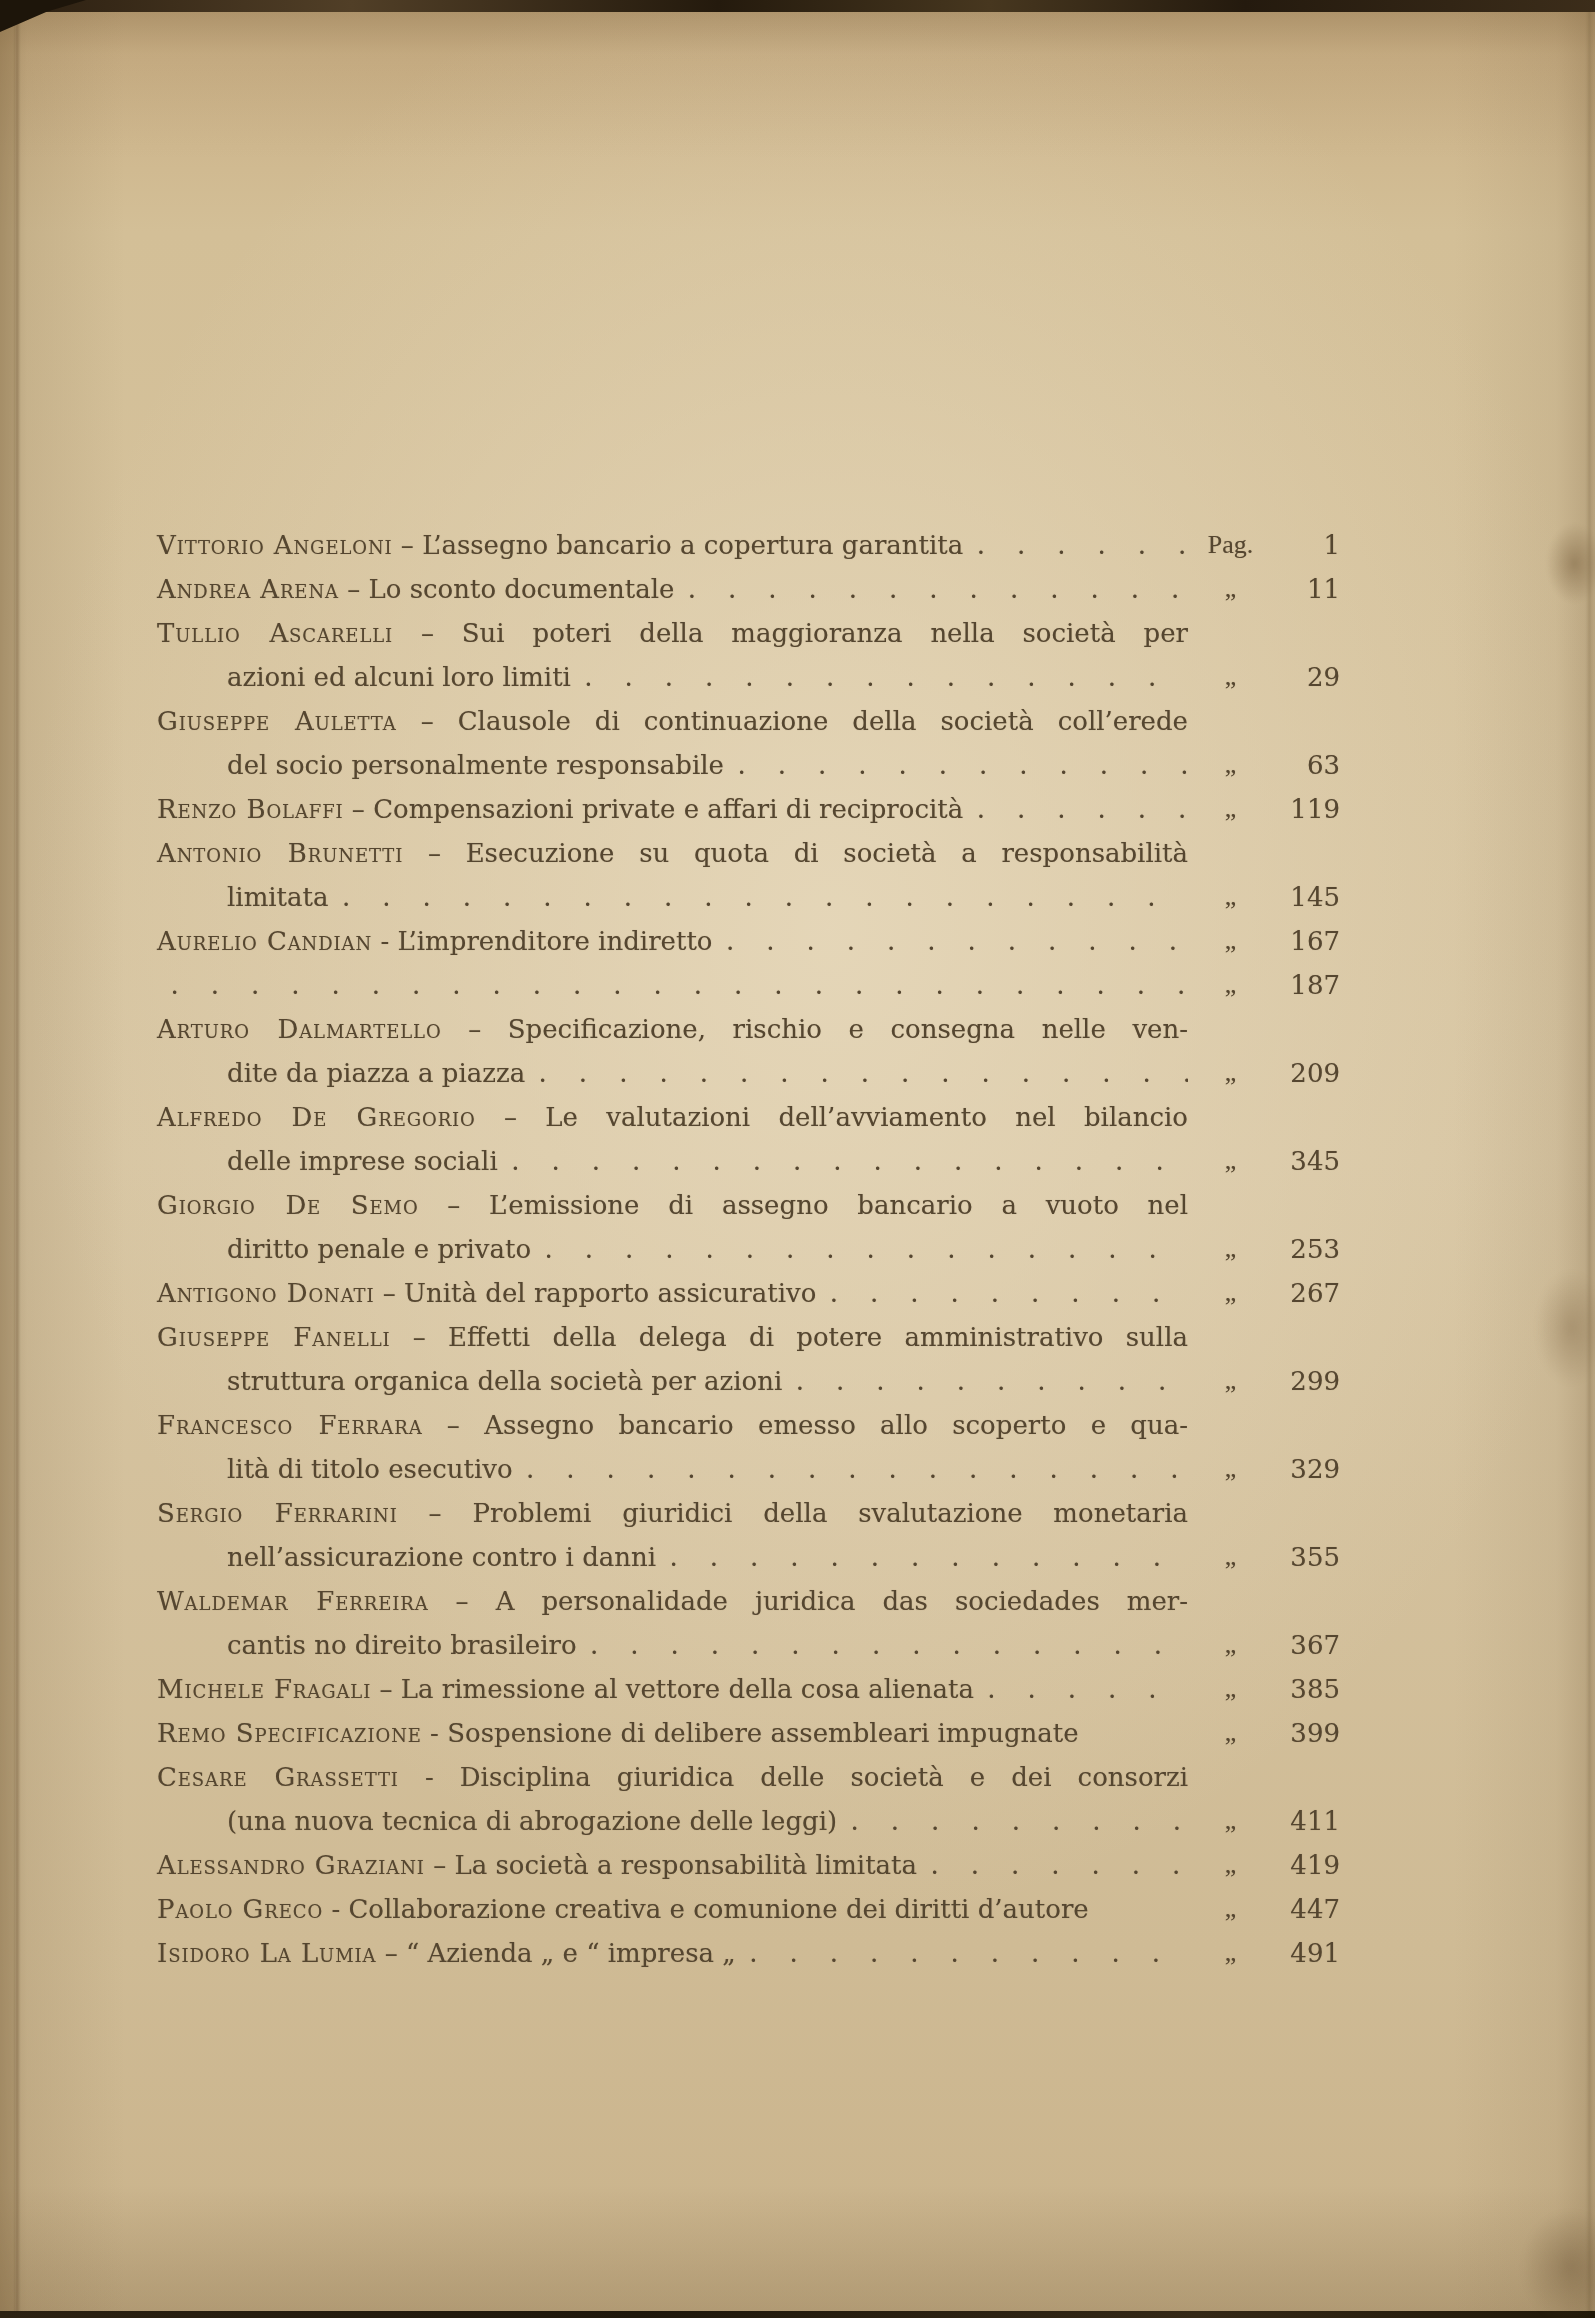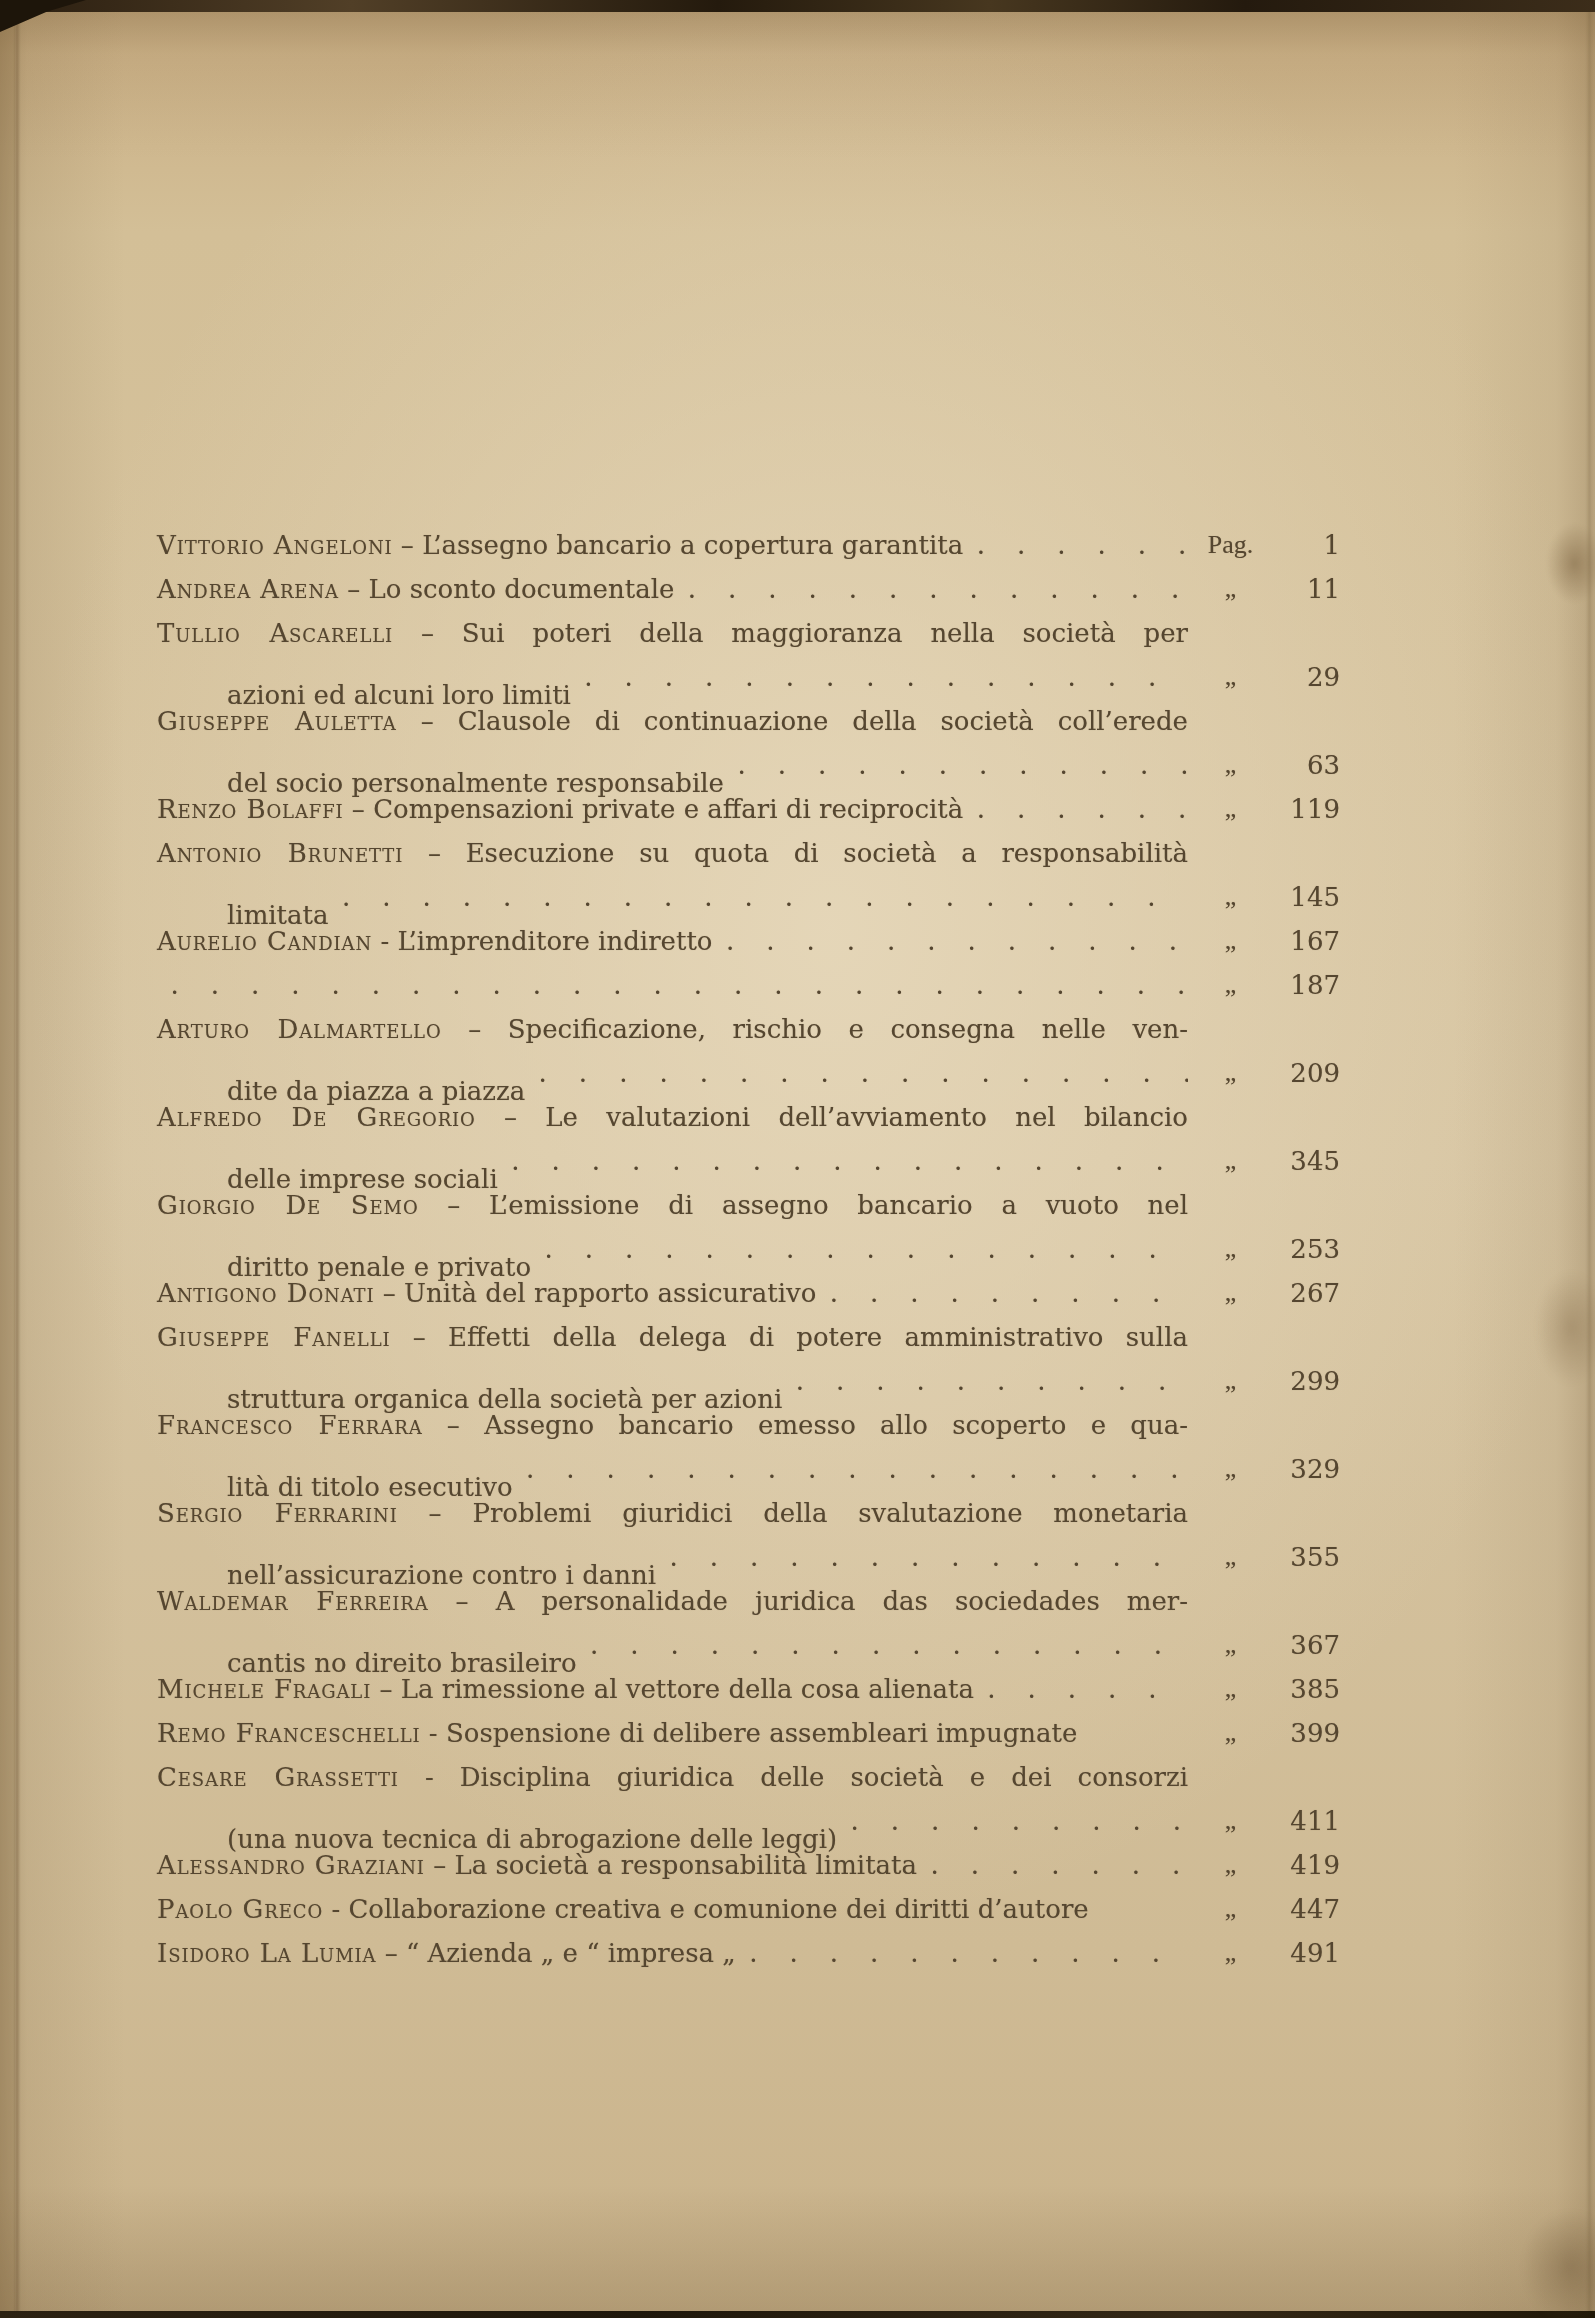--- a/index.html
+++ b/index.html
@@ -57,21 +57,21 @@
   .smudge-c{
     position:absolute;left:1521px;top:2209px;width:98px;height:116px;
     background:radial-gradient(ellipse,rgba(95,72,42,0.35),rgba(95,72,42,0) 70%);
     filter:blur(2.7px);
   }
   .toc{
     position:absolute;left:157px;top:523px;width:1183px;
     font-size:26px;line-height:44px;color:#554630;
     text-shadow:0 0 0.9px rgba(86,70,44,0.35);
   }
-  .row{display:flex;align-items:center;height:44px;white-space:nowrap;}
+  .row{display:flex;align-items:flex-end;height:44px;white-space:nowrap;}
   .row.justify{display:block;width:1031px;text-align:justify;text-align-last:justify;white-space:normal;}
   .row .txt{flex:none;}
   .row.cont .txt{padding-left:70px;margin-top:36px;}
   .sc{font-variant:small-caps;letter-spacing:0.9px;}
   .lead{
     flex:1 1 auto;overflow:hidden;white-space:nowrap;
     letter-spacing:32px;padding-left:13.4px;min-width:0;
   }
   .ref{flex:none;width:85px;text-align:center;font-family:Liberation Serif, serif;}
   .page{flex:none;width:67px;text-align:right;}
@@ -269,21 +269,21 @@
     <div class="row first">
       <span class="txt"><span class="author sc">Michele Fragali</span><span class="sep"> – </span><span class="t1">La rimessione al vettore della cosa alienata</span></span>
           <span class="lead">........................................</span>
           <span class="ref">„</span>
           <span class="page">385</span>
     </div>
   </div>
 
   <div class="entry">
     <div class="row first">
-      <span class="txt"><span class="author sc">Remo Franceschelli</span><span class="sep"> - </span><span class="t1">Sospensione di delibere assembleari impugnate</span></span>
+      <span class="txt"><span class="author sc">Remo Specificazione</span><span class="sep"> - </span><span class="t1">Sospensione di delibere assembleari impugnate</span></span>
           <span class="lead"></span>
           <span class="ref">„</span>
           <span class="page">399</span>
     </div>
   </div>
 
   <div class="entry">
     <div class="row first justify">
       <span class="txt"><span class="author sc">Cesare Grassetti</span><span class="sep"> - </span><span class="t1">Disciplina giuridica delle società e dei consorzi</span></span>
     </div>

